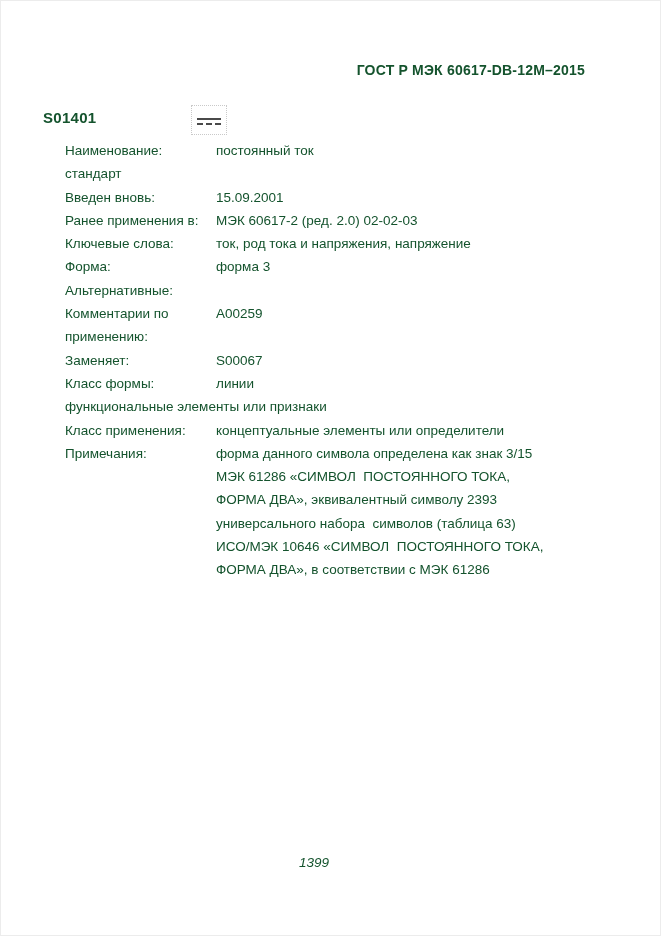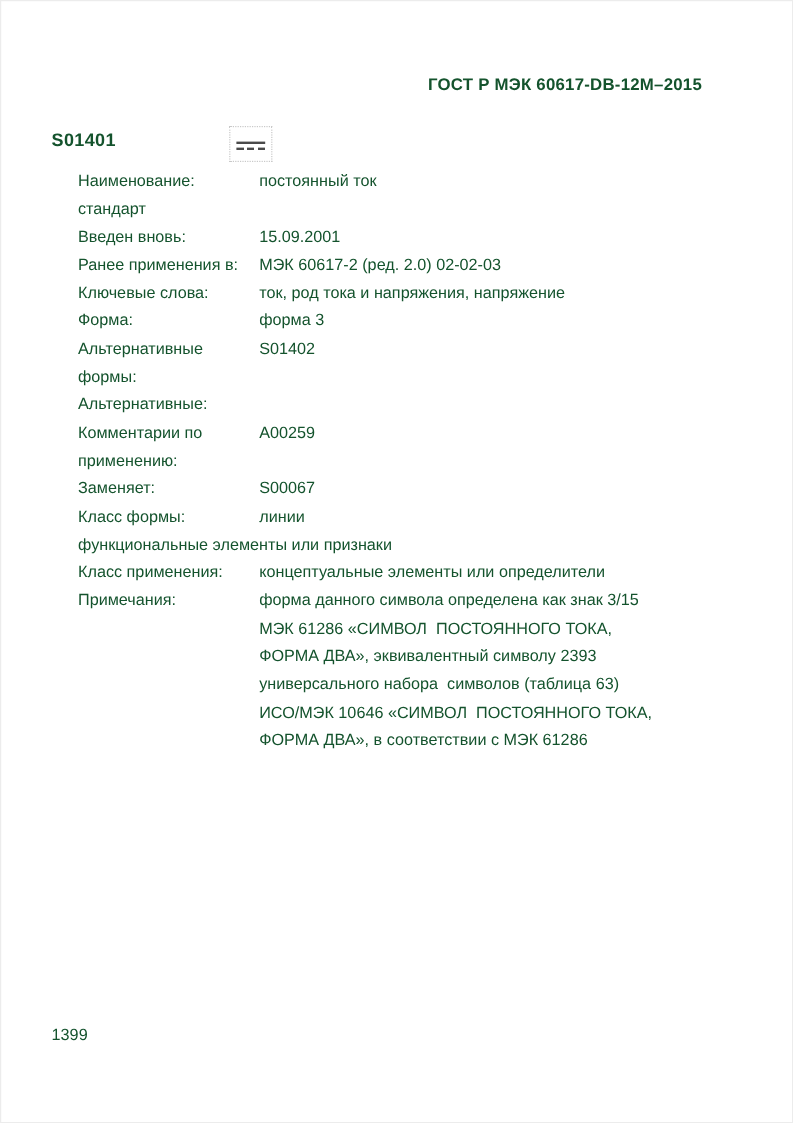--- a/index.html
+++ b/index.html
@@ -83,22 +83,23 @@
   }
   .row .value {
     flex: 1 1 auto;
     white-space: pre-wrap;
   }
   .page-number {
     position: absolute;
     top: 854px;
     left: 42px;
     width: 542px;
-    text-align: left;
+    text-align: center;
     font-size: 13.5px;
+    font-style: italic;
   }
 </style>
 </head>
 <body>
 
 <div class="page">
 
   <div class="doc-header">ГОСТ Р МЭК 60617-DB-12М–2015</div>
 
   <div class="entry-id">S01401</div>
@@ -126,25 +127,20 @@
     </div>
     <div class="row">
       <div class="label">Ключевые слова:</div>
       <div class="value">ток, род тока и напряжения, напряжение</div>
     </div>
     <div class="row">
       <div class="label">Форма:</div>
       <div class="value">форма 3</div>
     </div>
     <div class="row">
-      <div class="label">Альтернативные
-формы:</div>
-      <div class="value">S01402</div>
-    </div>
-    <div class="row">
       <div class="label">Альтернативные:</div>
     </div>
     <div class="row">
       <div class="label">Комментарии по
 применению:</div>
       <div class="value">A00259</div>
     </div>
     <div class="row">
       <div class="label">Заменяет:</div>
       <div class="value">S00067</div>

